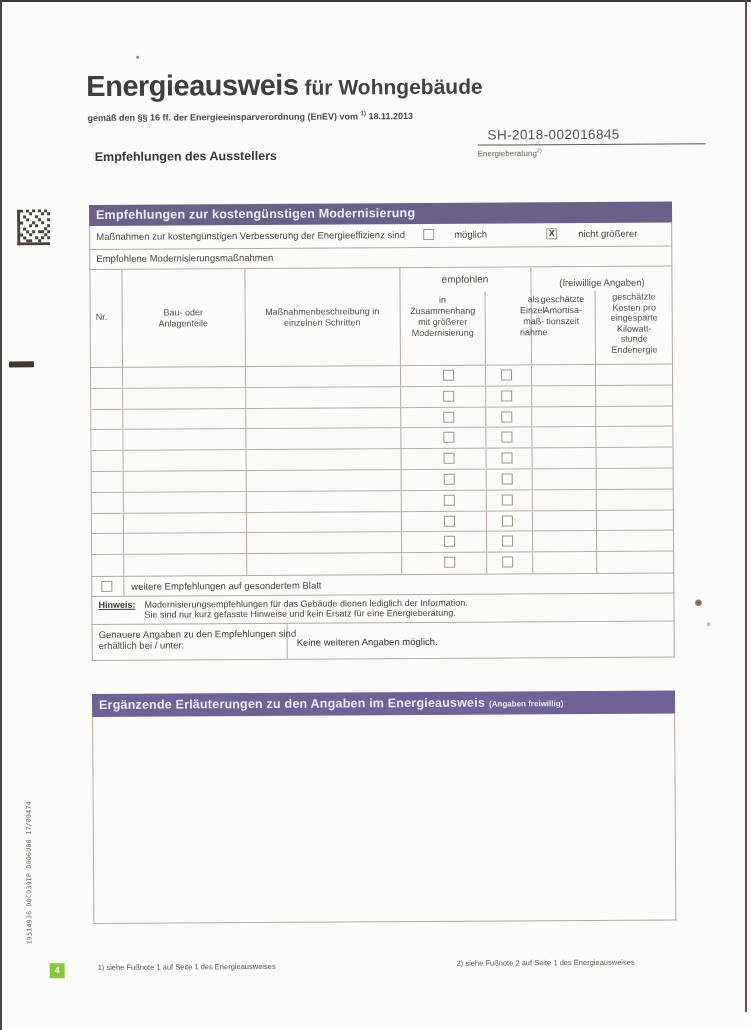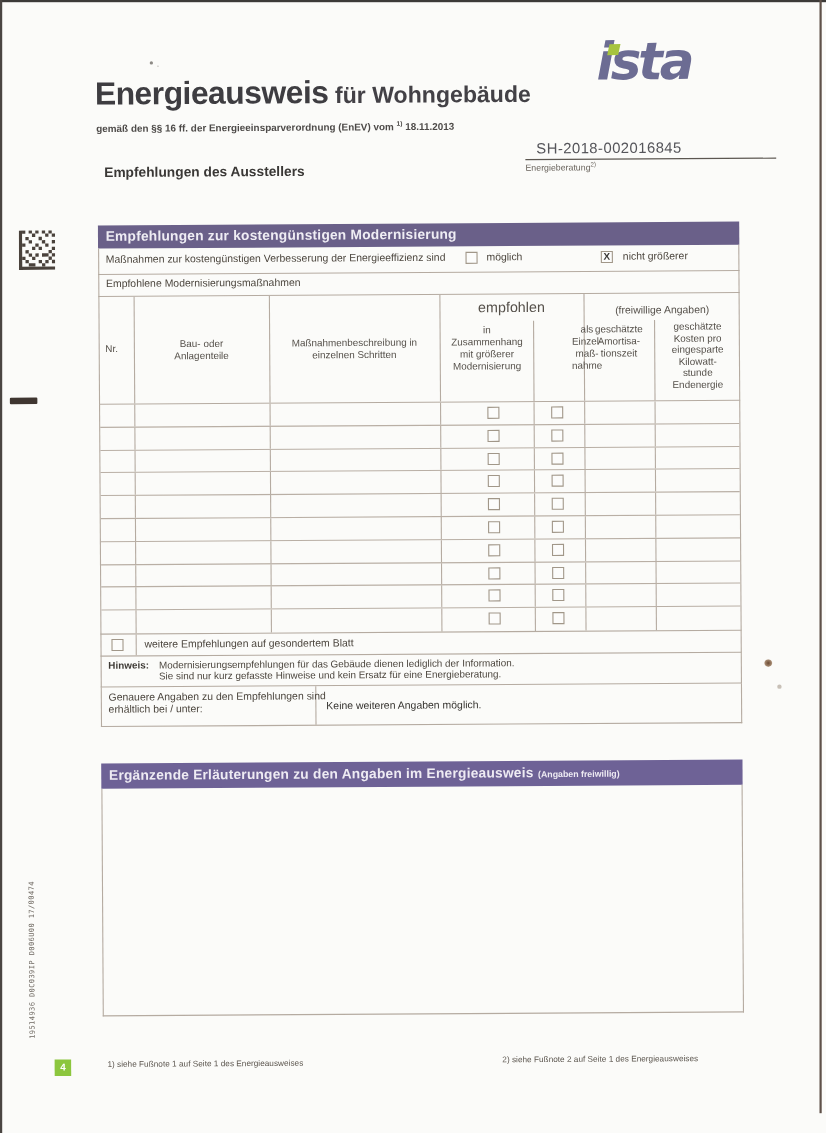--- a/index.html
+++ b/index.html
@@ -48,50 +48,50 @@
   .banner{height:21px;background:#6a6089;color:#efedf4;font-size:12.5px;font-weight:bold;
     line-height:20px;padding-left:7px;letter-spacing:0.2px;box-sizing:border-box;}
   .brd{border:1px solid #b5aba1;border-top:none;box-sizing:border-box;}
 
   .row-m{height:24px;position:relative;}
   .row-m .txt{position:absolute;left:6px;top:5px;color:#4c463e;}
   .row-e{height:20px;line-height:18px;padding-left:6px;color:#4c463e;}
 
   .cb{position:absolute;width:11px;height:11px;border:1px solid #a19789;background:rgba(255,255,255,.4);
     box-sizing:border-box;font-size:9px;font-weight:bold;text-align:center;line-height:9px;color:#3c3a38;}
-  .cb-lbl{position:absolute;top:5px;color:#4c463e;}
+  .cb-lbl{position:absolute;top:5px;color:#4c463e;margin-left:12px;}
 
   .thead{height:98px;position:relative;font-size:9px;color:#55504a;}
   .v{position:absolute;top:0;bottom:0;width:1px;background:#b5aba1;}
   .v31{left:31px}.v154{left:154px}.v309{left:309px}.v440{left:440px}
   .v394{left:394px}.v504{left:504px}
   .thead .v394,.thead .v504{top:24px;}
   .hl{position:absolute;text-align:center;white-space:pre-line;line-height:11px;}
-  .g1{left:309px;width:131px;top:6px;font-size:13px;}
+  .g1{left:309px;width:131px;top:6px;font-size:10px;}
   .g2{left:440px;width:143px;top:10px;font-size:9.5px;}
   .h-nr{position:absolute;left:5px;top:42px;}
   .h2{left:31px;width:123px;top:38px;}
   .h3{left:154px;width:155px;top:38px;}
   .h4{left:310px;width:84px;top:27px;}
   .h5{left:394px;width:46px;top:27px;padding-left:26px;}
   .h6{left:440px;width:64px;top:27px;}
   .h7{left:504px;width:79px;top:25px;line-height:10.5px;}
 
   .tbody{border:1px solid #b5aba1;border-top:none;box-sizing:border-box;}
   .trow{height:20.8px;position:relative;box-sizing:border-box;}
   .trow:not(:last-child){border-bottom:1px solid #b9afa5;}
   .cbA{left:352px;top:4px;}
   .cbB{left:410px;top:4px;}
 
   .row-w{height:20px;position:relative;}
   .row-w .cb{left:9px;top:4px;}
   .row-w .txt{position:absolute;left:39px;top:4px;color:#4c463e;}
 
   .row-h{height:28px;position:relative;font-size:9px;}
-  .row-h .lab{position:absolute;left:6px;top:3px;font-weight:bold;color:#3e3a35;}
+  .row-h .lab{position:absolute;left:6px;top:3px;font-weight:bold;color:#3e3a35;text-decoration:underline;}
   .row-h .txt{position:absolute;left:52px;top:3px;white-space:pre-line;line-height:10.5px;color:#4c463e;}
 
   .row-g{height:36px;position:relative;font-size:9.5px;}
   .row-g .vg{position:absolute;left:194px;top:0;bottom:0;width:1px;background:#b5aba1;}
   .row-g .lab{position:absolute;left:6px;top:4px;white-space:pre-line;line-height:11.5px;color:#4c463e;}
   .row-g .val{position:absolute;left:204px;top:13px;color:#35332f;text-align:right;}
 
   
   .sec2{position:absolute;left:89px;top:694px;width:583px;}
   .banner2{height:23px;background:#6e6296;color:#eeebf3;font-size:12.5px;font-weight:bold;
@@ -123,24 +123,20 @@
 
   <div class="title-block">
     <span class="title-main">Energieausweis</span><span class="title-suffix">für Wohngebäude</span>
   </div>
   <div class="subtitle">
     <span>gemäß den §§ 16 ff. der Energieeinsparverordnung (EnEV) vom</span>
     <sup>1)</sup>
     <span>18.11.2013</span>
   </div>
 
-  <div class="ista-logo">
-    <span class="logo-accent"></span>
-    <span>ista</span>
-  </div>
 
   <div class="reg-block">
     <div class="reg-number">SH-2018-002016845</div>
     <div class="reg-label">
       <span>Energieberatung</span><sup>2)</sup>
     </div>
   </div>
 
   <div class="section-heading">Empfehlungen des Ausstellers</div>
 

